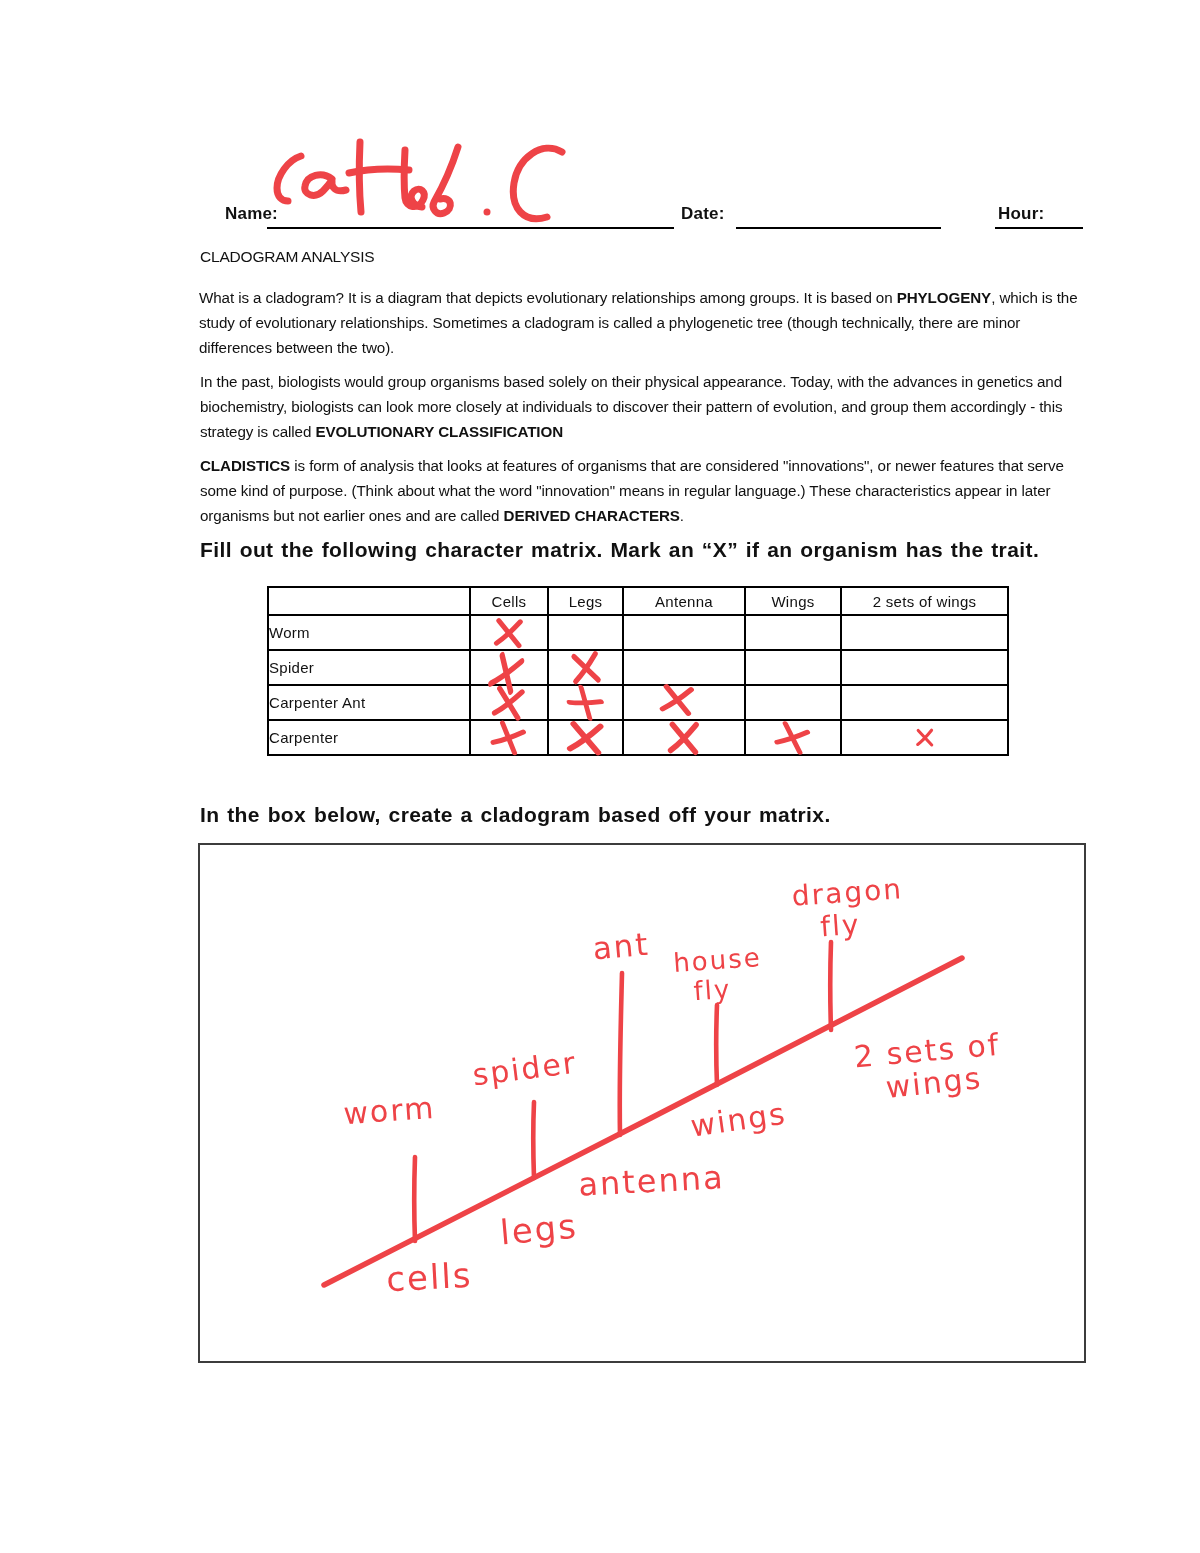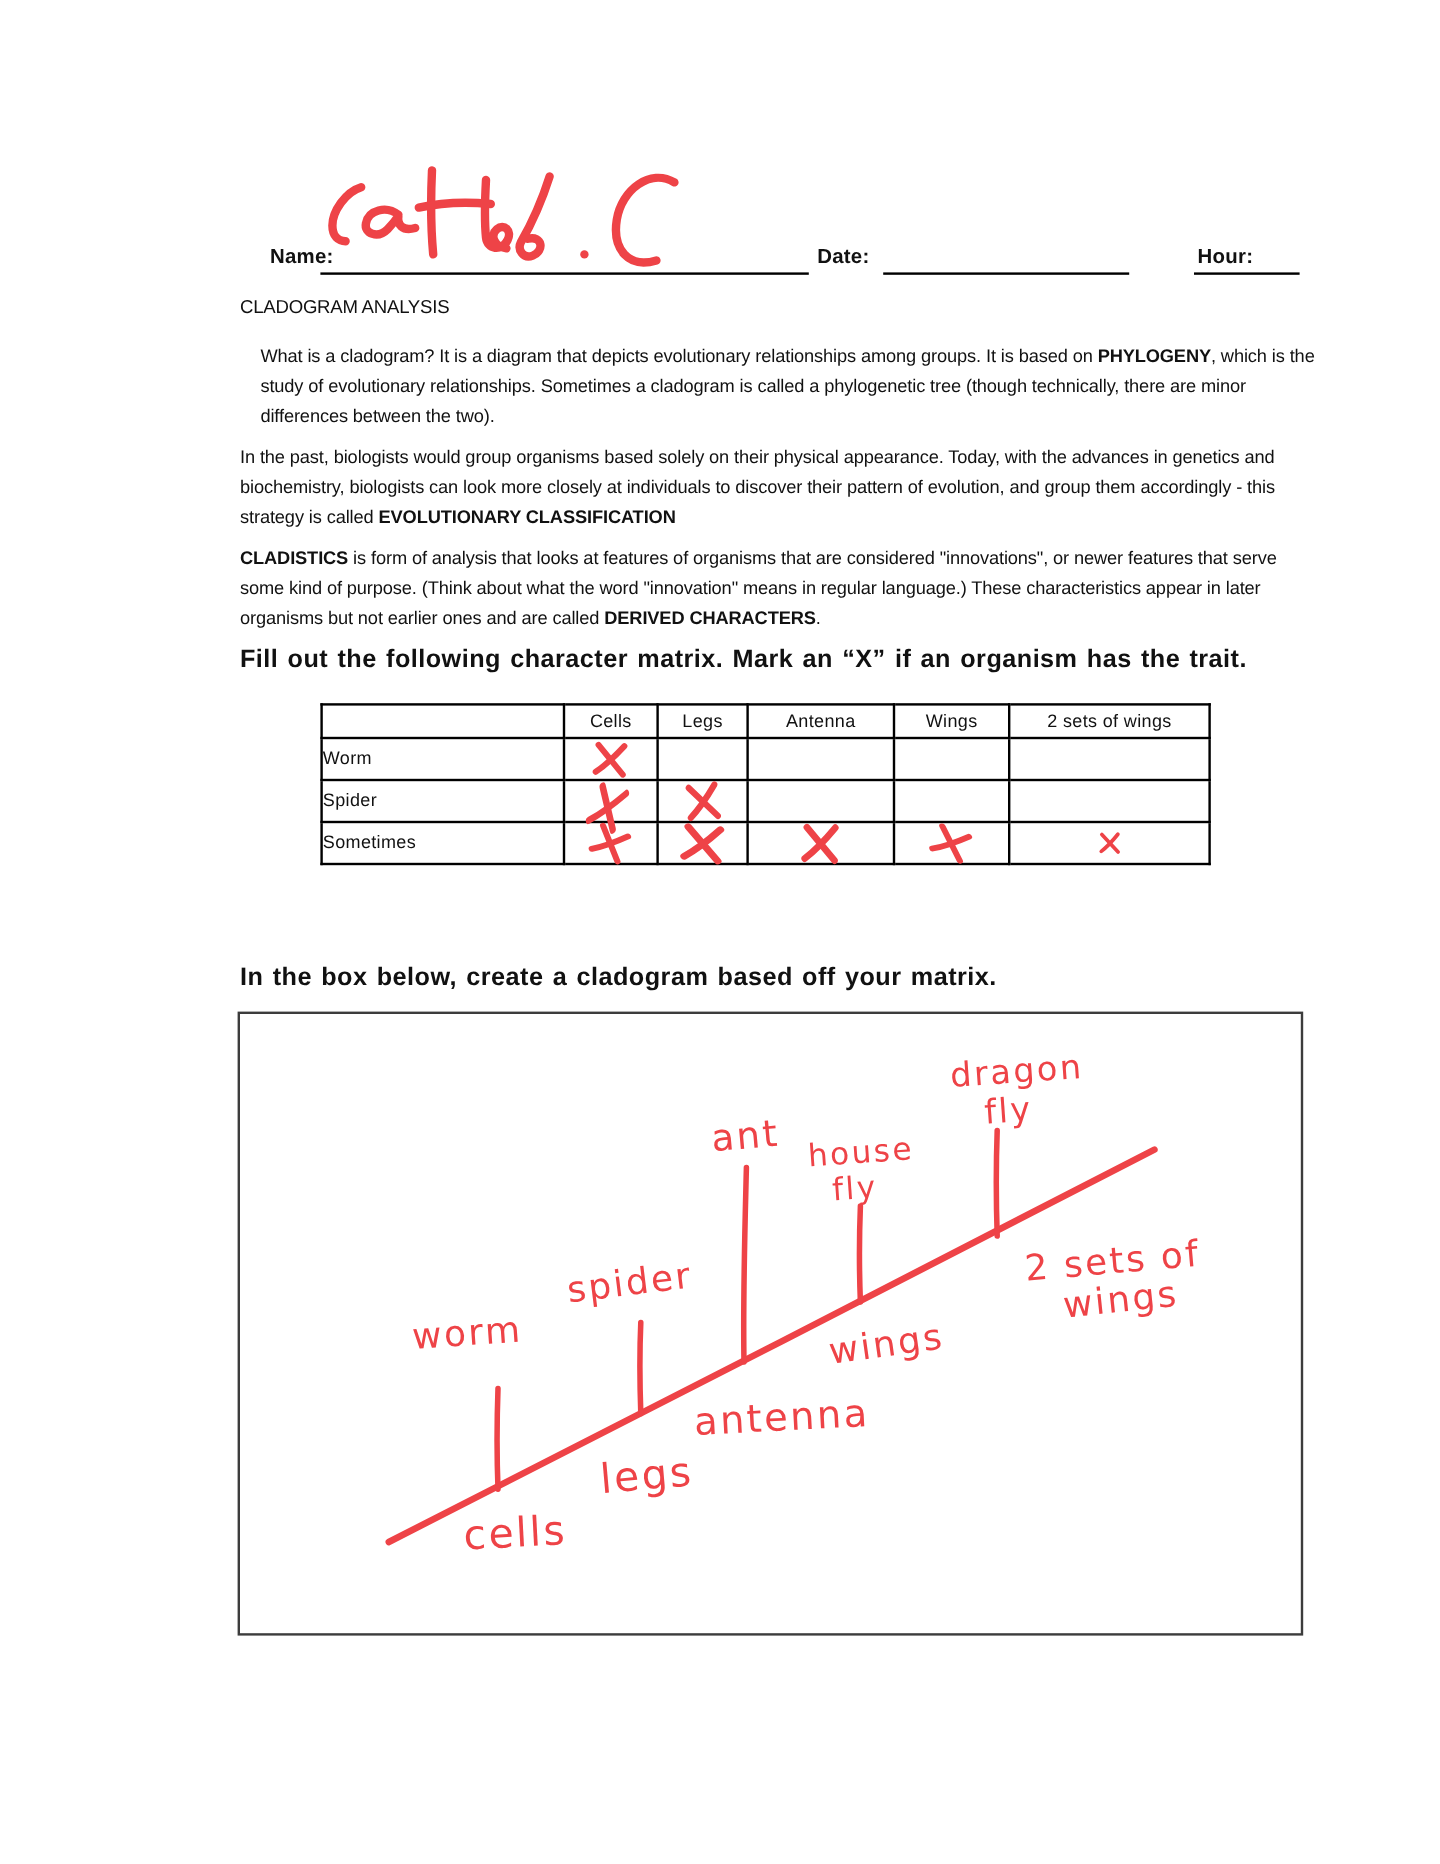--- a/index.html
+++ b/index.html
@@ -70,21 +70,21 @@
 </div>
 
 <span class="abs field-label" style="left:681px; top:204px;">Date:</span>
 <div class="abs blank-line" style="left:736px; top:227px; width:205px;"></div>
 
 <span class="abs field-label" style="left:998px; top:204px;text-align:right;">Hour:</span>
 <div class="abs blank-line" style="left:995px; top:227px; width:88px;"></div>
 
 <div class="abs doc-title" style="left:200px; top:248px;">CLADOGRAM ANALYSIS</div>
 
-<div class="abs para" style="left:217px; top:285px;"><span>What is a cladogram? It is a diagram that depicts evolutionary relationships among groups. It is based on </span><b>PHYLOGENY</b><span>, which is the study of evolutionary relationships. Sometimes a cladogram is called a phylogenetic tree (though technically, there are minor differences between the two).</span></div>
+<div class="abs para" style="left:199px; top:285px;"><span>What is a cladogram? It is a diagram that depicts evolutionary relationships among groups. It is based on </span><b>PHYLOGENY</b><span>, which is the study of evolutionary relationships. Sometimes a cladogram is called a phylogenetic tree (though technically, there are minor differences between the two).</span></div>
 
 <div class="abs para" style="left:200px; top:369px;"><span>In the past, biologists would group organisms based solely on their physical appearance. Today, with the advances in genetics and biochemistry, biologists can look more closely at individuals to discover their pattern of evolution, and group them accordingly - this strategy is called </span><b>EVOLUTIONARY CLASSIFICATION</b></div>
 
 <div class="abs para" style="left:200px; top:453px;"><b>CLADISTICS</b><span> is form of analysis that looks at features of organisms that are considered "innovations", or newer features that serve some kind of purpose. (Think about what the word "innovation" means in regular language.) These characteristics appear in later organisms but not earlier ones and are called </span><b>DERIVED CHARACTERS</b><span>.</span></div>
 
 <div class="abs gothic-head" style="left:200px; top:538px;">Fill out the following character matrix. Mark an “X” if an organism has the trait.</div>
 
 <table class="matrix abs" style="left:267px; top:586px;" id="matrix-table">
   <colgroup>
     <col style="width:202px">
@@ -130,21 +130,44 @@
           <svg class="xmark" viewBox="0 0 30 30" style="transform:rotate(-4deg) scale(1,1.1)">
             <path d="M5 6 C12 13 19 20 25 26"></path>
             <path d="M24 5 C18 13 11 21 5 26"></path>
           </svg>
         </td>
         <td class="mark-cell"></td>
         <td class="mark-cell"></td>
         <td class="mark-cell"></td>
       </tr>
       <tr>
-        <td class="organism">Sometimes</td>
+        <td class="organism">Carpenter Ant</td>
+        <td class="mark-cell">
+          <svg class="xmark" viewBox="0 0 30 30" style="transform:rotate(12deg) scale(1.05,1.1)">
+            <path d="M5 6 C12 13 19 20 25 26"></path>
+            <path d="M24 5 C18 13 11 21 5 26"></path>
+          </svg>
+        </td>
+        <td class="mark-cell">
+          <svg class="xmark" viewBox="0 0 30 30" style="transform:rotate(38deg) scale(1.15,0.85)">
+            <path d="M5 6 C12 13 19 20 25 26"></path>
+            <path d="M24 5 C18 13 11 21 5 26"></path>
+          </svg>
+        </td>
+        <td class="mark-cell">
+          <svg class="xmark" viewBox="0 0 30 30" style="transform:rotate(10deg) scale(1.15,1) translate(-6px,-2px)">
+            <path d="M5 6 C12 13 19 20 25 26"></path>
+            <path d="M24 5 C18 13 11 21 5 26"></path>
+          </svg>
+        </td>
+        <td class="mark-cell"></td>
+        <td class="mark-cell"></td>
+      </tr>
+      <tr>
+        <td class="organism">Carpenter</td>
         <td class="mark-cell">
           <svg class="xmark" viewBox="0 0 30 30" style="transform:rotate(26deg) scale(1.05,0.95)">
             <path d="M5 6 C12 13 19 20 25 26"></path>
             <path d="M24 5 C18 13 11 21 5 26"></path>
           </svg>
         </td>
         <td class="mark-cell">
           <svg class="xmark" viewBox="0 0 30 30" style="transform:rotate(8deg) scale(1.25,1.1)">
             <path d="M5 6 C12 13 19 20 25 26"></path>
             <path d="M24 5 C18 13 11 21 5 26"></path>

